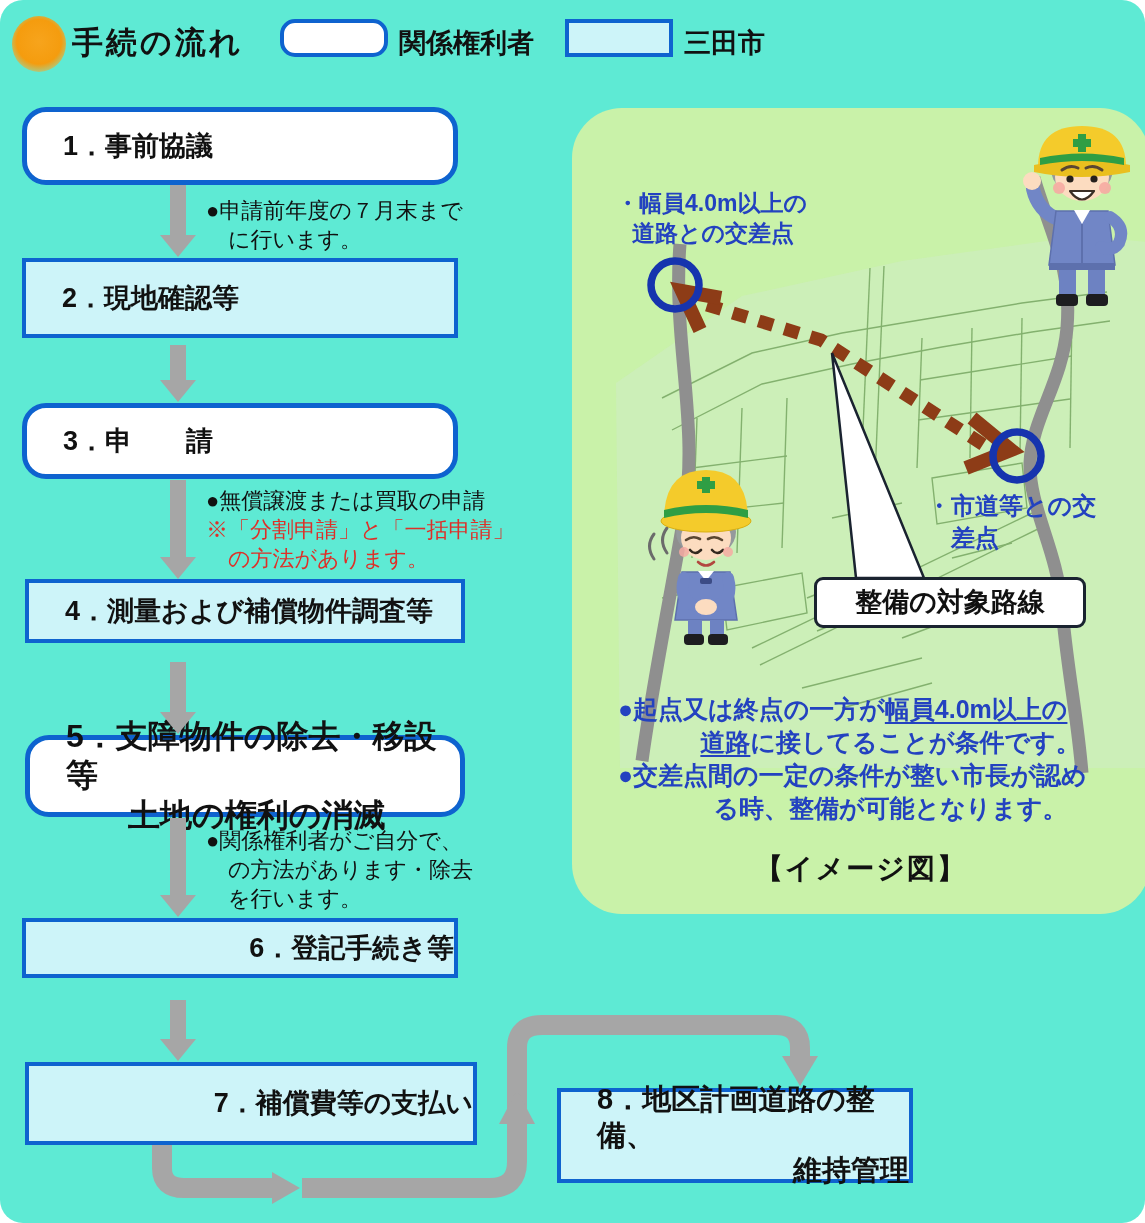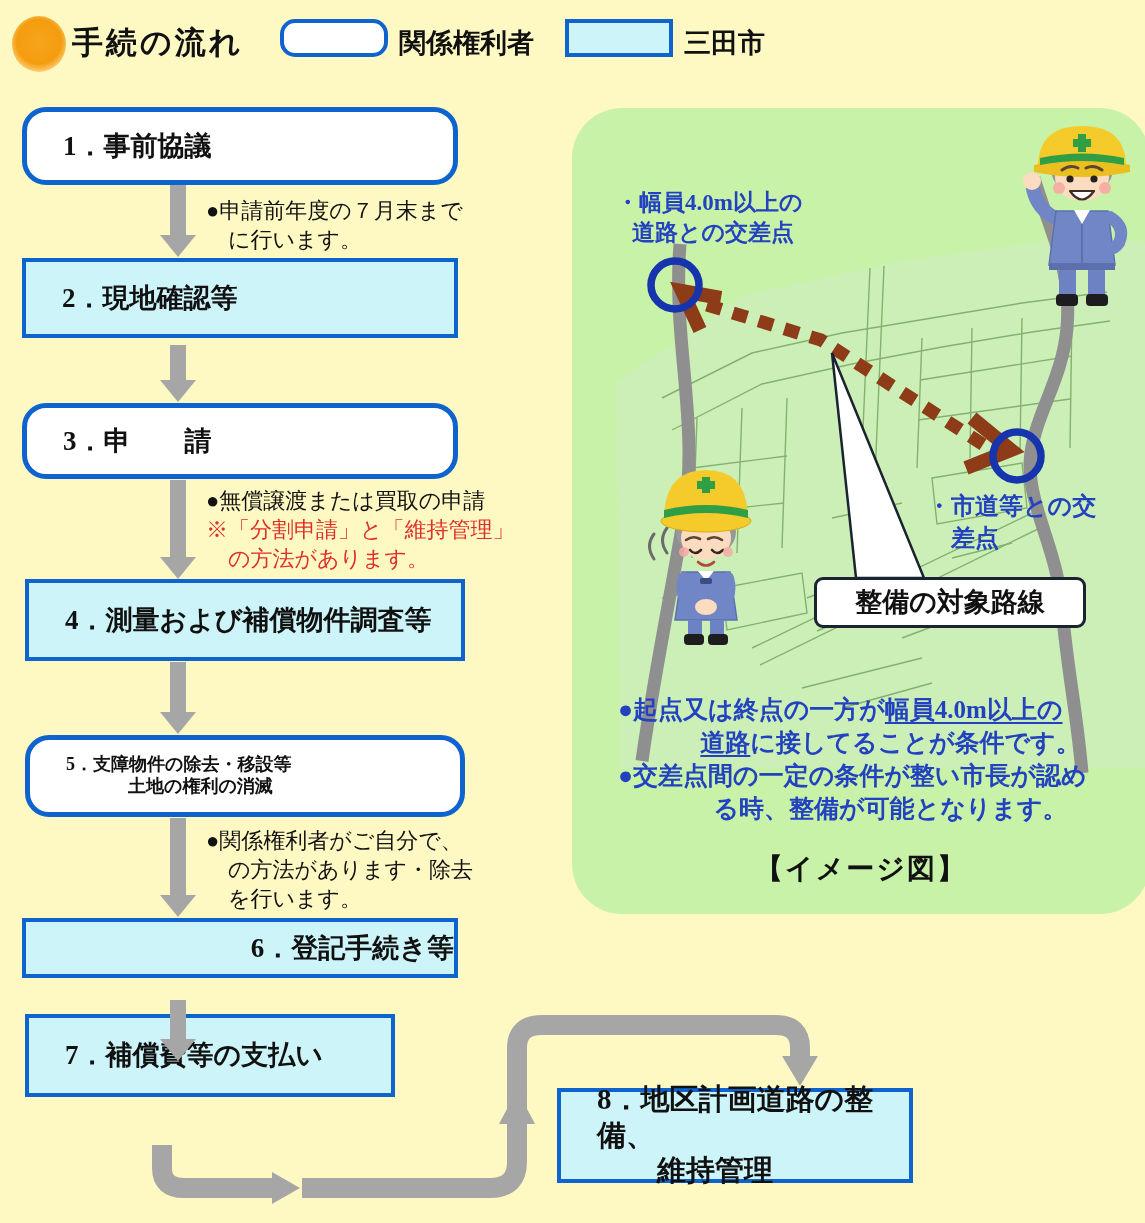--- a/index.html
+++ b/index.html
@@ -1,44 +1,44 @@
 <!DOCTYPE html>
 <html><head>
 <meta charset="utf-8">
 <style>
   html,body{margin:0;padding:0;background:#fff;}
-  .page{position:relative;width:1145px;height:1223px;background:#fef9c3;overflow:hidden;
-        font-family:Liberation Serif, serif;color:#111;}
+  .page{position:relative;width:1145px;height:1223px;background:#5eead4;overflow:hidden;
+        font-family:Liberation Sans, sans-serif;color:#111;border-radius:23px;}
 
   
   .orange-dot{position:absolute;left:12px;top:16px;width:54px;height:56px;border-radius:50%;
       background:radial-gradient(circle at 50% 46%,#f7a41c 0%,#f59c0e 55%,rgba(248,176,60,.45) 78%,rgba(255,255,255,0) 90%);}
   .page-title{position:absolute;left:72px;top:22px;font-size:31px;font-weight:bold;letter-spacing:3px;}
   .legend-swatch{position:absolute;top:19px;height:38px;box-sizing:border-box;border:4px solid #0e63cf;}
   .legend-white{left:280px;width:108px;background:#ffffff;border-radius:15px;}
   .legend-cyan{left:565px;width:108px;background:#cdf4f9;}
   .legend-label{position:absolute;top:25px;font-size:27px;font-weight:bold;}
   .legend-label.l1{left:399px;}
   .legend-label.l2{left:684px;}
 
   
   .step{position:absolute;left:22px;width:436px;box-sizing:border-box;display:flex;flex-direction:column;
         justify-content:center;padding-left:36px;font-size:27px;font-weight:bold;line-height:1.22;}
   .rounded{background:#fff;border:5px solid #0e63cf;border-radius:24px;}
   .cyanbox{background:#cdf4f9;border:4px solid #0e63cf;}
   .s1{top:107px;height:78px;}
   .s2{top:258px;height:80px;}
   .s3{top:403px;height:76px;}
-  .s4{top:579px;height:82px;left:25px;width:440px;}
-  .s5{top:735px;height:82px;left:25px;width:440px;font-size:18px;}
+  .s4{top:579px;height:64px;left:25px;width:440px;}
+  .s5{top:735px;height:82px;left:25px;width:440px;font-size:32px;}
   .s5 .ln2{padding-left:62px;}
   .s6{top:918px;height:60px;align-items:flex-end;}
-  .s7{top:1014px;height:83px;left:25px;width:370px;}
+  .s7{top:1062px;height:83px;left:25px;width:452px;align-items:flex-end;}
   .s8{left:557px;top:1088px;width:356px;height:95px;font-size:29px;}
-  .s8 .ln2{padding-left:60px;}
+  .s8 .ln2{padding-left:60px;text-align:right;}
 
   
   .varrow{position:absolute;left:160px;width:36px;}
   .varrow .shaft{position:absolute;left:10px;top:0;width:16px;height:calc(100% - 22px);background:#a6a6a6;}
   .varrow .head{position:absolute;left:0;bottom:0;width:0;height:0;
         border-left:18px solid transparent;border-right:18px solid transparent;border-top:22px solid #a6a6a6;}
   .aA{top:185px;height:72px;} .aB{top:345px;height:57px;} .aC{top:480px;height:99px;}
   .aD{top:662px;height:72px;} .aE{top:818px;height:99px;} .aF{top:1000px;height:61px;}
 
   
@@ -134,21 +134,21 @@
       <i class="shaft"></i>
       <i class="head"></i>
     </div>
 
   <div class="note n1">
     <div>●申請前年度の７月末まで</div>
     <div class="indent">に行います。</div>
   </div>
   <div class="note n2">
     <div>●無償譲渡または買取の申請</div>
-    <div class="red">※「分割申請」と「維持管理」</div>
+    <div class="red">※「分割申請」と「一括申請」</div>
     <div class="red indent">の方法があります。</div>
   </div>
   <div class="note n3">
     <div>●関係権利者がご自分で、</div>
     <div class="indent">の方法があります・除去</div>
     <div class="indent">を行います。</div>
   </div>
 
   <svg class="pipe" viewBox="0 985 950 238">
     <path d="M162,1145 L162,1168 Q162,1188 184,1188 L272,1188" stroke="#a6a6a6" stroke-width="20" fill="none"></path>

